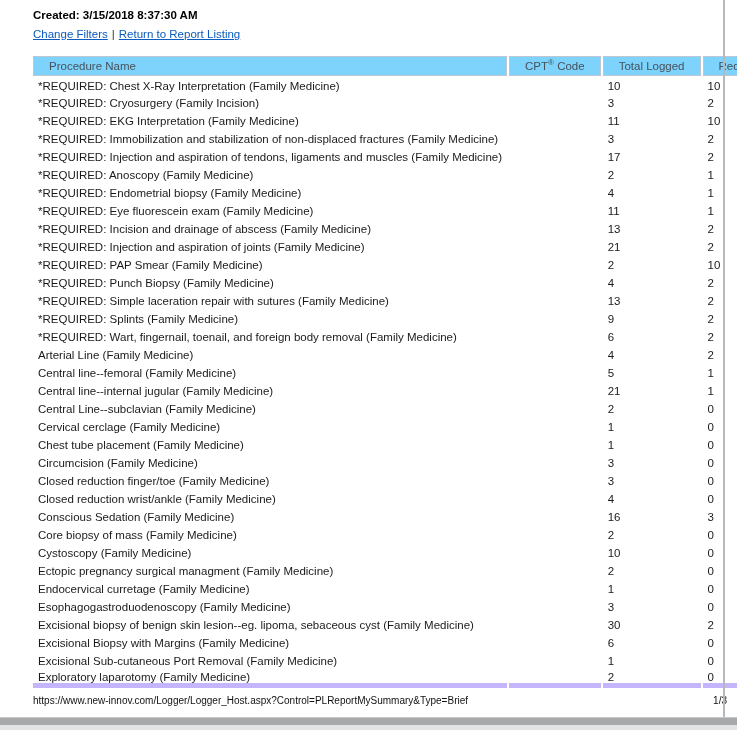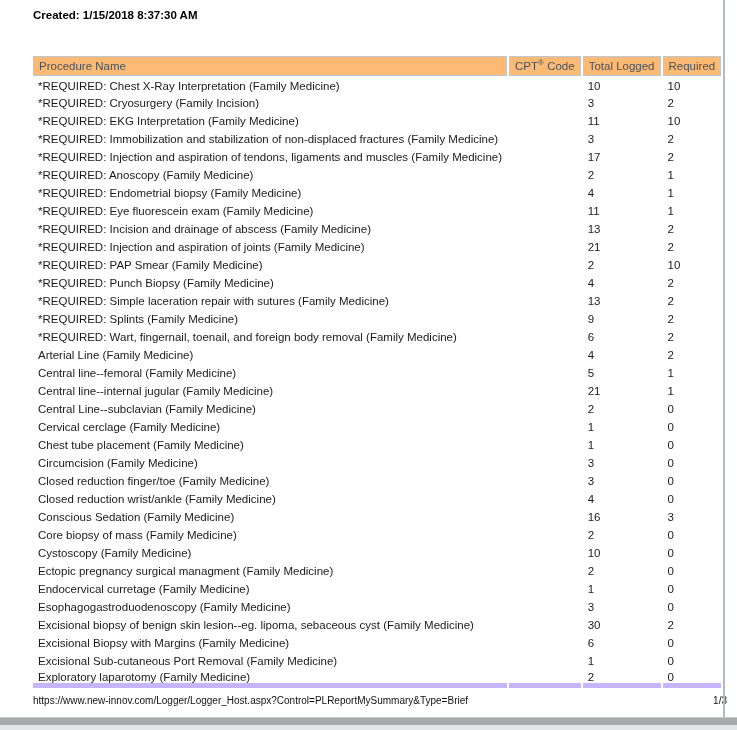--- a/index.html
+++ b/index.html
@@ -32,22 +32,22 @@
     font-size: 11.5px; table-layout: fixed;
   }
   col.c-proc  { width: 471px; }
   col.c-cpt   { width: 63px; }
   col.c-total { width: 73px; }
   col.c-req   { width: 56px; }
 
   th {
     border: 1px solid #bcc7d2;
     font-weight: normal; color: #47525c;
-    text-align: left; padding: 2px 5px 3px;
-    height: 20px; background: #fdba74;
+    text-align: left; padding: 2px 15px 3px;
+    height: 20px; background: #7dd3fc;
     white-space: nowrap; overflow: hidden;
   }
   th sup { font-size: 8px; line-height: 0; }
 
   td {
     padding: 0 5px; height: 18px;
     color: #1a1a1a; white-space: nowrap; overflow: hidden;
     vertical-align: middle;
   }
   tbody tr:first-child td { padding-top: 2px; margin-top: 12px; }
@@ -75,22 +75,25 @@
   .window-bottom-lower {
     position: absolute; left: 0; top: 725px;
     width: 737px; height: 5px; background: #e3e4e5;
   }
 </style>
 </head>
 <body>
 
 <div class="page">
 
-  <div class="created">Created: 1/15/2018 8:37:30 AM</div>
-
+  <div class="created">Created: 3/15/2018 8:37:30 AM</div>
+
+  <div class="links">
+    <a>Change Filters</a><span class="sep">|</span><a>Return to Report Listing</a>
+  </div>
 
   <table class="report">
     <colgroup>
       <col class="c-proc">
         <col class="c-cpt">
         <col class="c-total">
         <col class="c-req">
     </colgroup>
     <thead>
       <tr>

